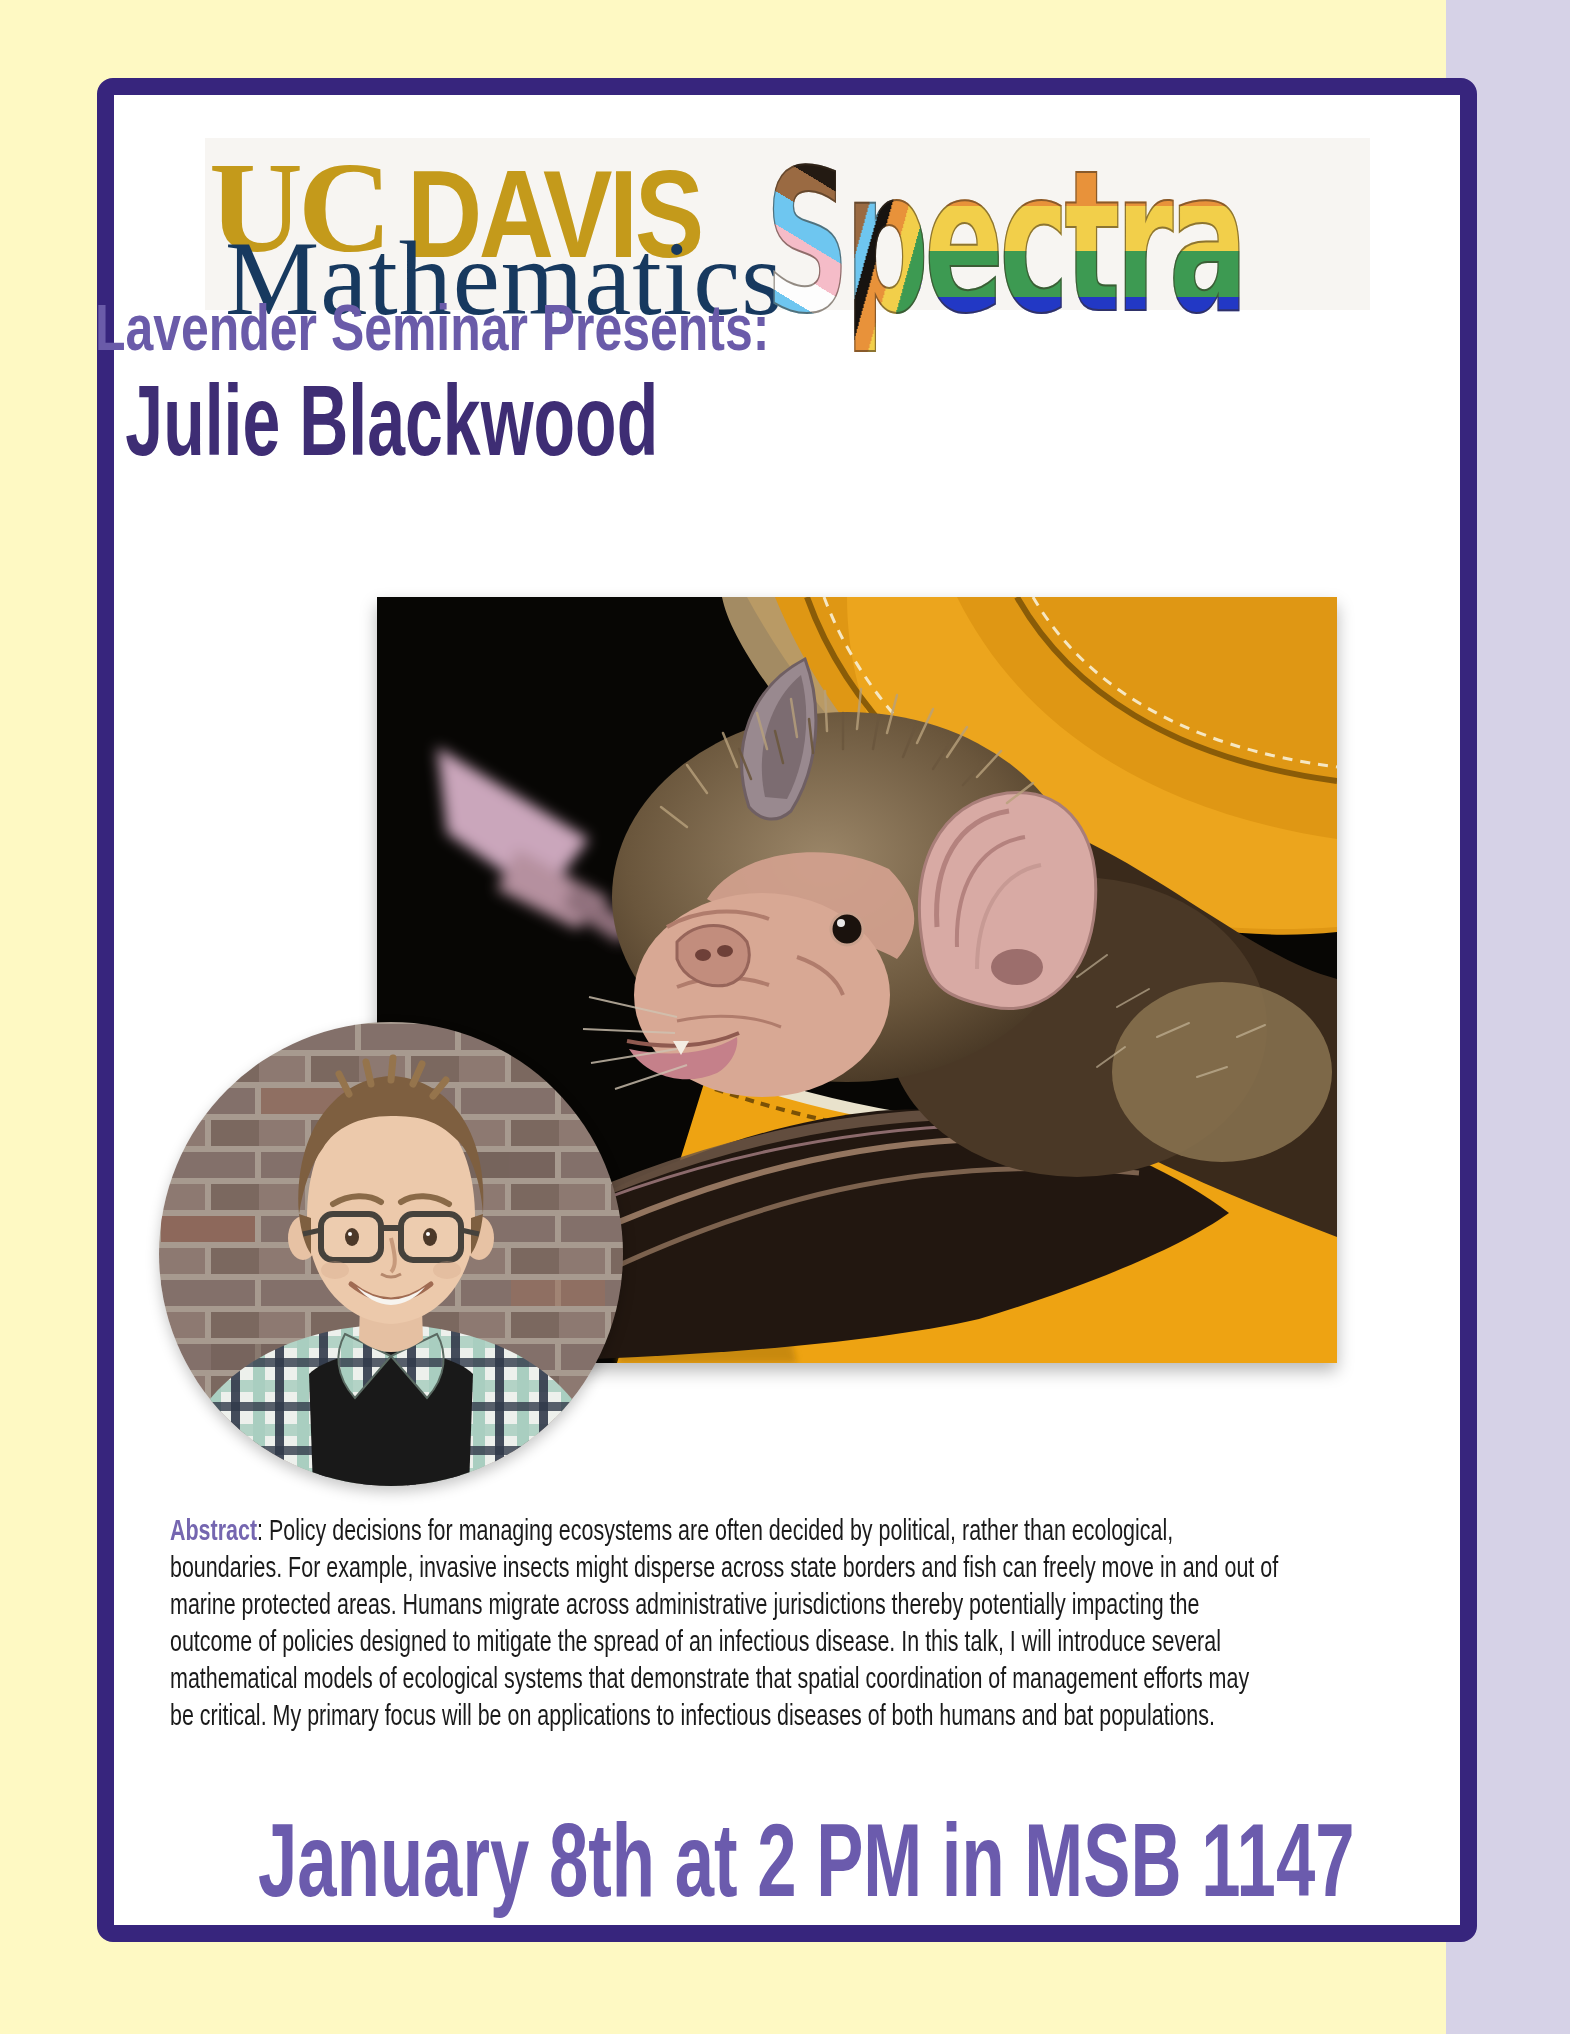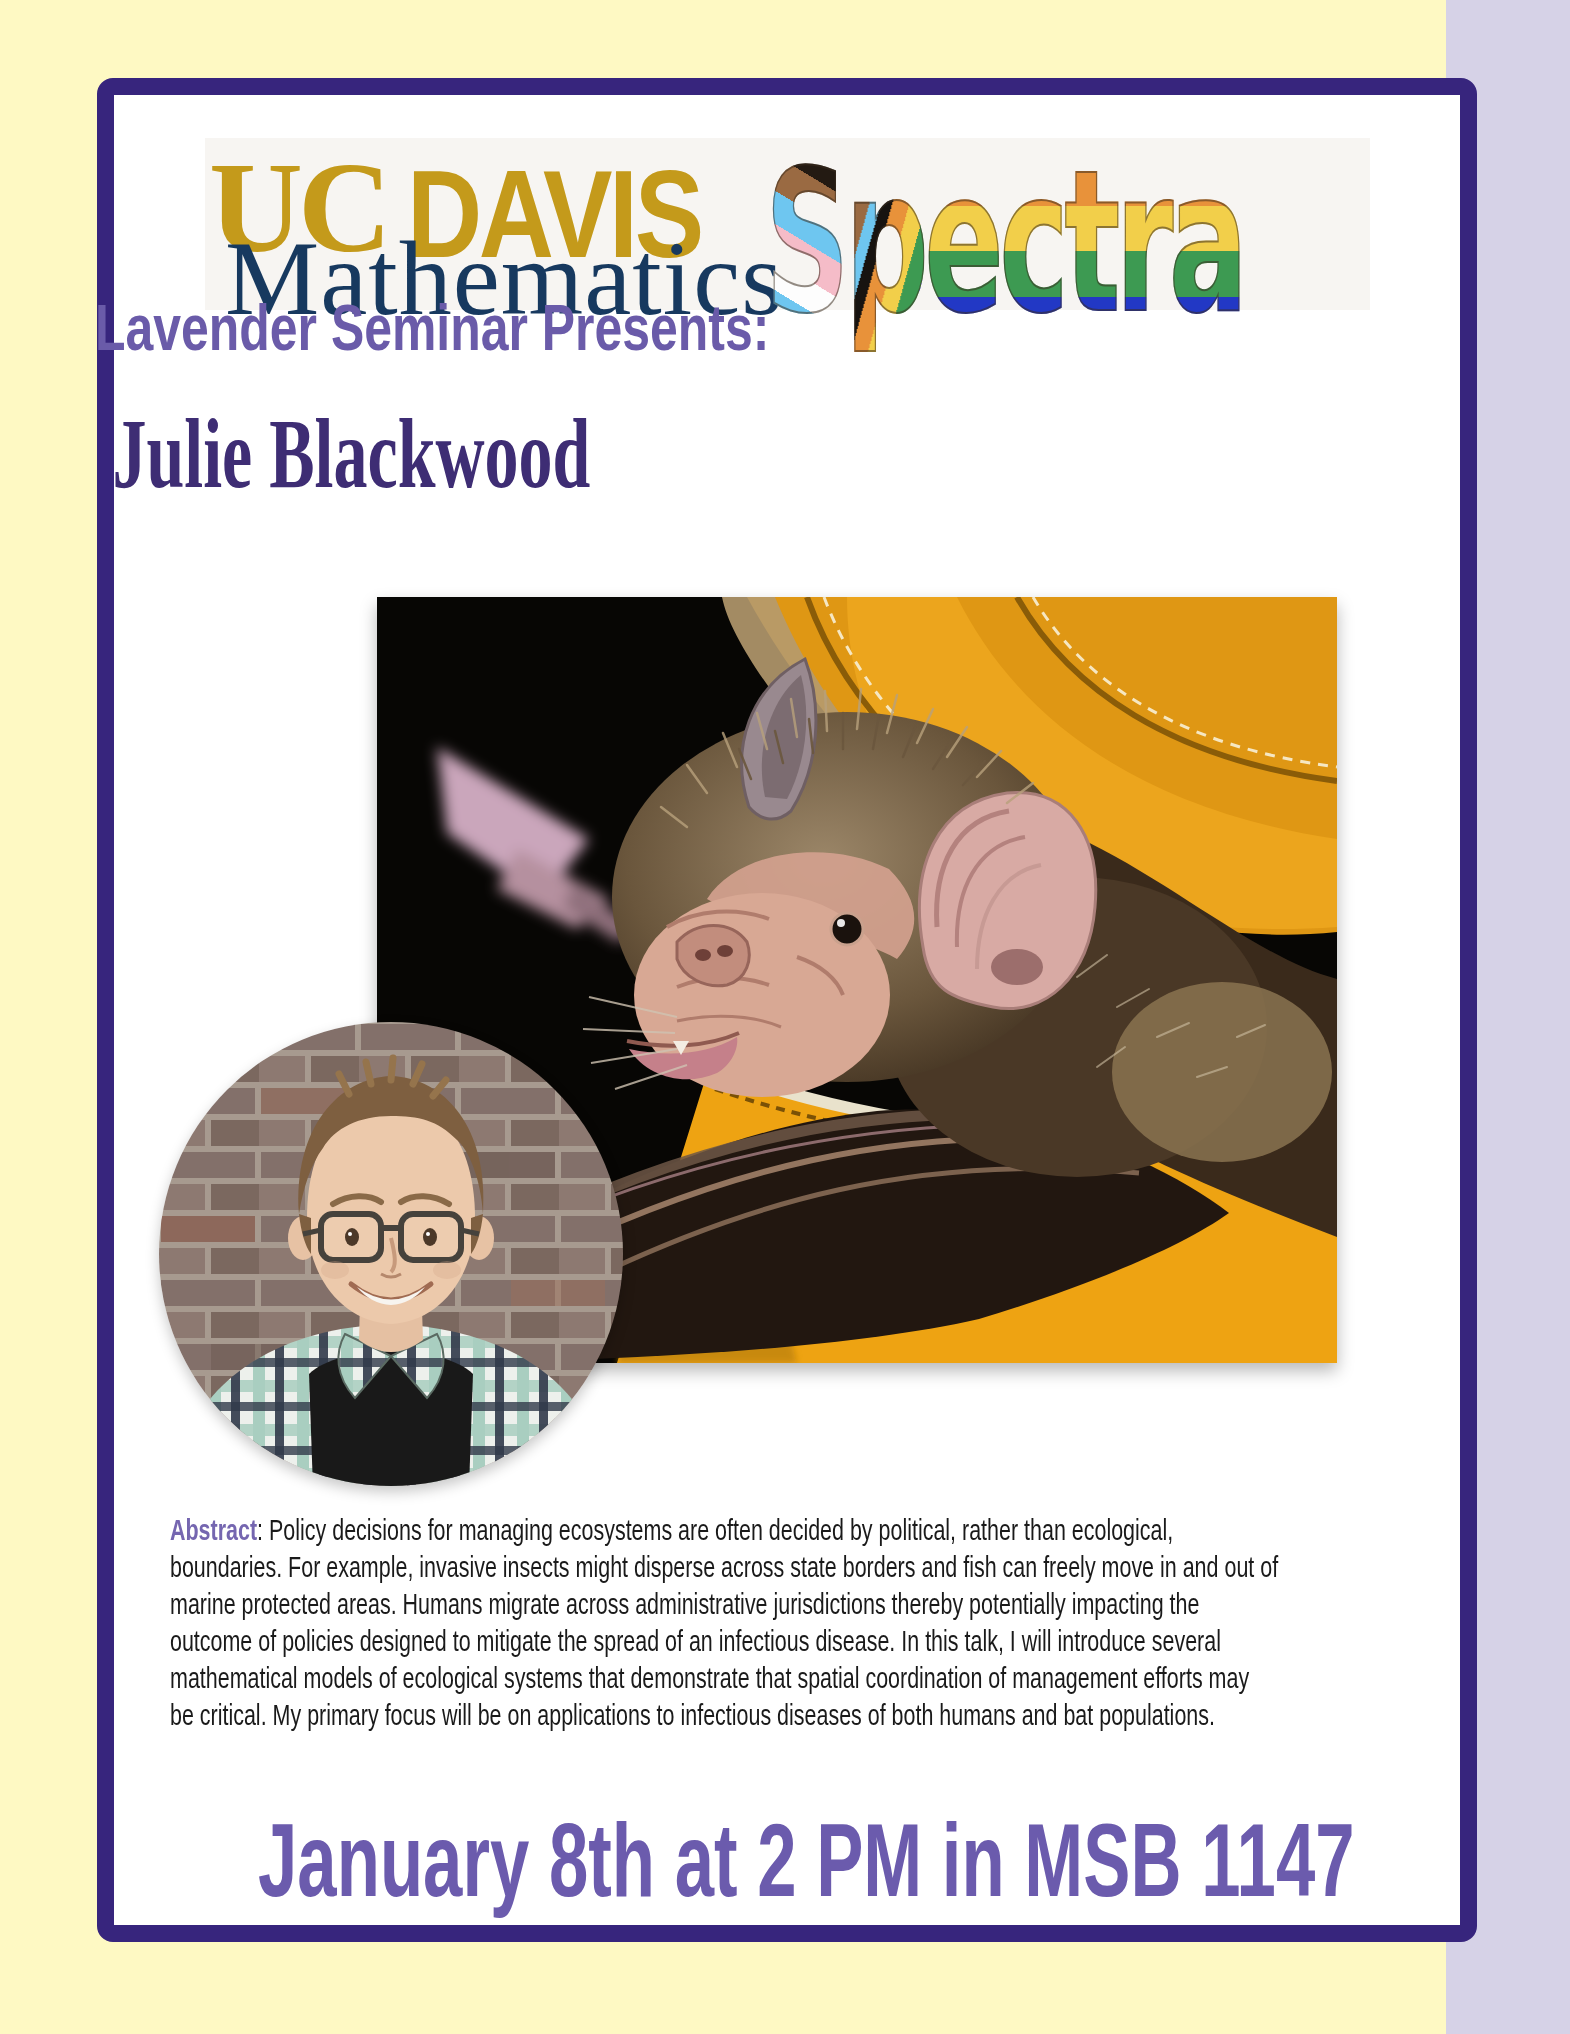--- a/index.html
+++ b/index.html
@@ -28,21 +28,21 @@
   .sp-p{background-image:linear-gradient(115deg,#221a12 0%,#221a12 20%,#9a6a42 20%,#9a6a42 32%,
       #6ec6f0 32%,#6ec6f0 40%,#171310 40%,#171310 48%,#e8923a 48%,#e8923a 60%,#f2cf4a 60%,#f2cf4a 72%,
       #3d9a52 72%,#3d9a52 84%,#2238c5 84%,#7a3fa5 100%);}
   .sp-rest{background-image:linear-gradient(180deg,#d6392c 0%,#d6392c 14%,#e8923a 14%,#e8923a 34%,
       #f2cf4a 34%,#f2cf4a 54%,#3d9a52 54%,#3d9a52 74%,#2238c5 74%,#2238c5 90%,#7a3fa5 90%,#7a3fa5 100%);}
   
   .fitline{position:absolute;left:0;width:1570px;display:flex;justify-content:flex-start;white-space:nowrap;}
   .fitline>span{display:inline-block;transform-origin:center top;font-weight:bold;line-height:1.05;}
   .presents{top:295px;}
   .presents>span{font-size:64px;color:#6a5ba9;transform:scaleX(0.78);}
-  .speaker{top:401px;font-family:Liberation Serif, serif;}
+  .speaker{top:368px;}
   .speaker>span{font-size:100px;color:#3e2d74;transform:scaleX(0.68);}
   .talk-title{top:556px;}
   .talk-title>span{font-size:37px;color:#121212;transform:scaleX(0.74);}
   .datetime{top:1806px;}
   .datetime>span{font-size:104px;color:#6b5bad;transform:scaleX(0.68);}
   
   .bat-photo{position:absolute;left:377px;top:597px;width:960px;height:766px;
       box-shadow:0 8px 16px rgba(0,0,0,0.28);}
   .portrait{position:absolute;left:159px;top:1022px;width:464px;height:464px;border-radius:50%;
       overflow:hidden;box-shadow:0 6px 14px rgba(0,0,0,0.22);}

